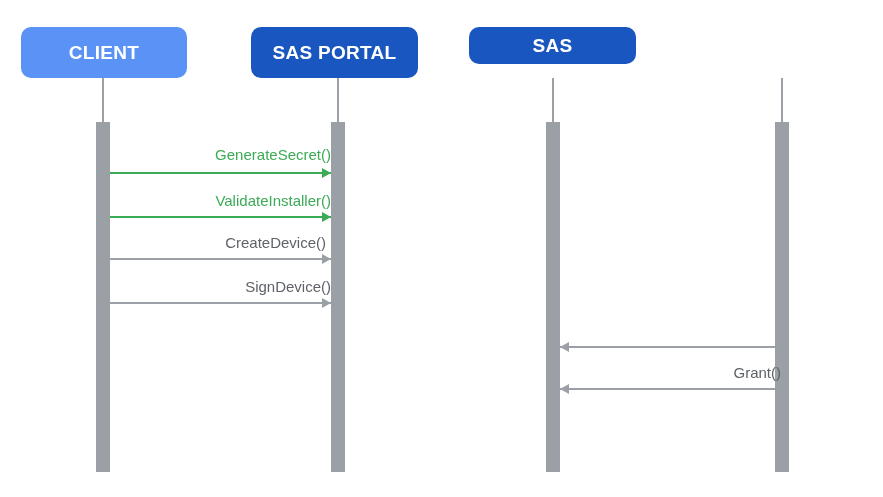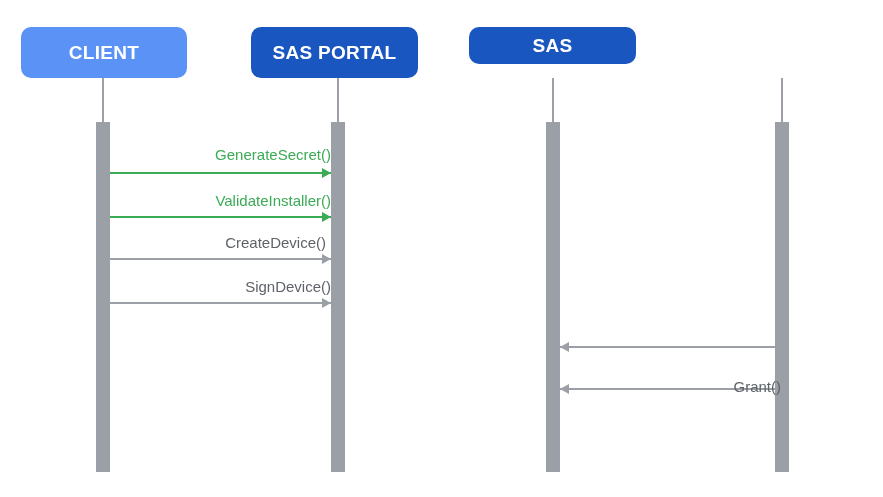--- a/index.html
+++ b/index.html
@@ -87,17 +87,17 @@
     <div class="msg-line" style="left: 110px; top: 258px; width: 221px; background: rgb(154, 160, 166);"></div>
     <div class="msg-head right" style="top: 254px; left: 322px; border-left-color: rgb(154, 160, 166);"></div>
     <div class="msg-label" style="left: 110px; width: 176px; top: 234px; color: rgb(95, 99, 104); margin-left: 40px;">CreateDevice()</div>
     <div class="msg-line" style="left: 110px; top: 302px; width: 221px; background: rgb(154, 160, 166);"></div>
     <div class="msg-head right" style="top: 298px; left: 322px; border-left-color: rgb(154, 160, 166);"></div>
     <div class="msg-label" style="left: 110px; width: 221px; top: 278px; color: rgb(95, 99, 104);">SignDevice()</div>
     <div class="msg-line" style="left: 560px; top: 346px; width: 221px; background: rgb(154, 160, 166);"></div>
     <div class="msg-head left" style="top: 342px; left: 560px; border-right-color: rgb(154, 160, 166);"></div>
     <div class="msg-line" style="left: 560px; top: 388px; width: 221px; background: rgb(154, 160, 166);"></div>
     <div class="msg-head left" style="top: 384px; left: 560px; border-right-color: rgb(154, 160, 166);"></div>
-    <div class="msg-label" style="left: 560px; width: 221px; top: 364px; color: rgb(95, 99, 104); margin-top: 14px;">Grant()</div>
+    <div class="msg-label" style="left: 560px; width: 221px; top: 364px; color: rgb(95, 99, 104);">Grant()</div>
     <div class="actor-box" style="left: 251px; top: 27px; width: 167px; height: 51px; background: rgb(26, 86, 191); color: rgb(255, 255, 255);">SAS PORTAL</div>
     <div class="actor-box" style="left: 21px; top: 27px; width: 166px; height: 51px; background: rgb(91, 146, 245); color: rgb(255, 255, 255);">CLIENT</div>
     <div class="actor-box" style="left: 469px; top: 27px; width: 167px; height: 37px; background: rgb(26, 86, 191); color: rgb(255, 255, 255);">SAS</div>
   </div>
 
 </body></html>

